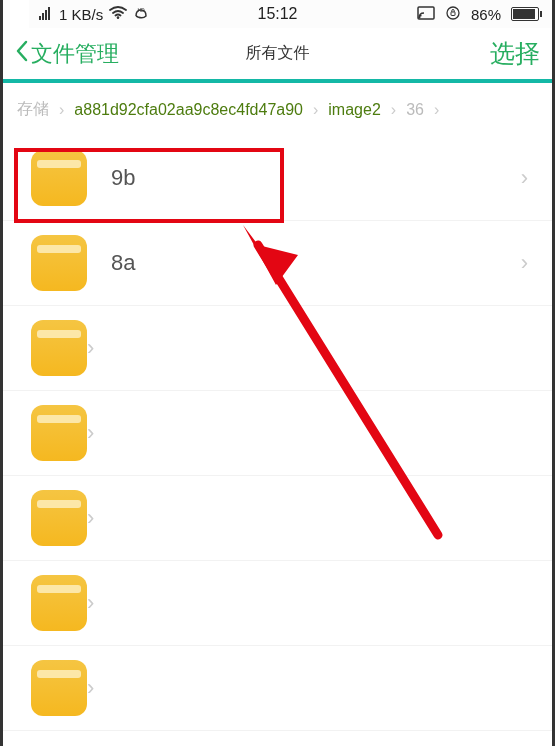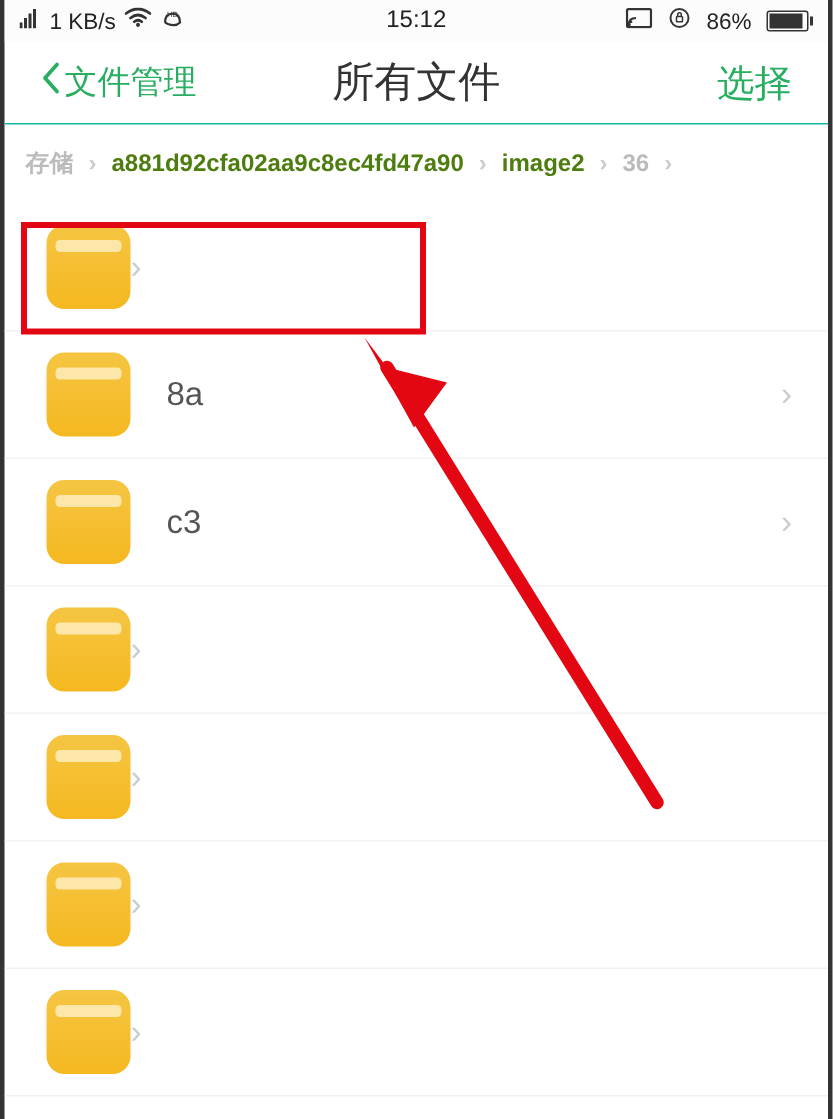--- a/index.html
+++ b/index.html
@@ -15,67 +15,67 @@
     }
     .status-bar {
       height: 28px;
       background: #fcfcfc;
       display: flex;
       align-items: center;
       justify-content: space-between;
       padding: 0 10px;
       font-size: 15px;
       color: #222;
+      margin-left: 26px;
     }
     .status-left { display: flex; align-items: center; gap: 6px; }
     .status-right { display: flex; align-items: center; gap: 10px; }
     .status-center {
       position: absolute;
       left: 50%;
       transform: translateX(-50%);
       font-size: 16px;
       font-weight: 400;
     }
     .nav-bar {
       height: 55px;
       display: flex;
       align-items: center;
       justify-content: space-between;
-      padding: 0 24px;
-      border-bottom: 1px solid #14b8a6;
+      padding: 0 12px;
+      border-bottom: 4px solid #14b8a6;
       position: relative;
     }
     .back-btn {
       display: flex;
       align-items: center;
       color: #27ae60;
       font-size: 22px;
       gap: 2px;
     }
     .nav-title {
       position: absolute;
       left: 50%;
       transform: translateX(-50%);
-      font-size: 28px;
+      font-size: 16px;
       color: #333;
       font-weight: 500;
     }
     .nav-action {
       color: #27ae60;
       font-size: 25px;
     }
     .breadcrumb {
       display: flex;
       align-items: center;
       padding: 16px 14px;
       gap: 10px;
       font-size: 16px;
       overflow: hidden;
       white-space: nowrap;
-      font-weight: bold;
     }
     .crumb { color: #bbb; }
     .crumb.active { color: #4d7c0f; }
     .crumb-sep { color: #ccc; font-size: 16px; }
     .file-list { }
     .file-row {
       display: flex;
       align-items: center;
       height: 85px;
       padding: 0 24px 0 28px;
@@ -220,30 +220,30 @@
   <span class="crumb-sep">›</span>
   <span class="crumb active">image2</span>
   <span class="crumb-sep">›</span>
   <span class="crumb">36</span>
   <span class="crumb-sep">›</span>
 </div>
 
 <div class="file-list">
   <div class="file-row">
     <div class="folder-icon"></div>
+    <div class="file-name">9b</div>
     <div class="row-chevron">›</div>
   </div>
   <div class="file-row">
     <div class="folder-icon"></div>
     <div class="file-name">8a</div>
     <div class="row-chevron">›</div>
   </div>
   <div class="file-row">
     <div class="folder-icon"></div>
-    <div class="file-name">c3</div>
     <div class="row-chevron">›</div>
   </div>
   <div class="file-row">
     <div class="folder-icon"></div>
     <div class="row-chevron">›</div>
   </div>
   <div class="file-row">
     <div class="folder-icon"></div>
     <div class="row-chevron">›</div>
   </div>

